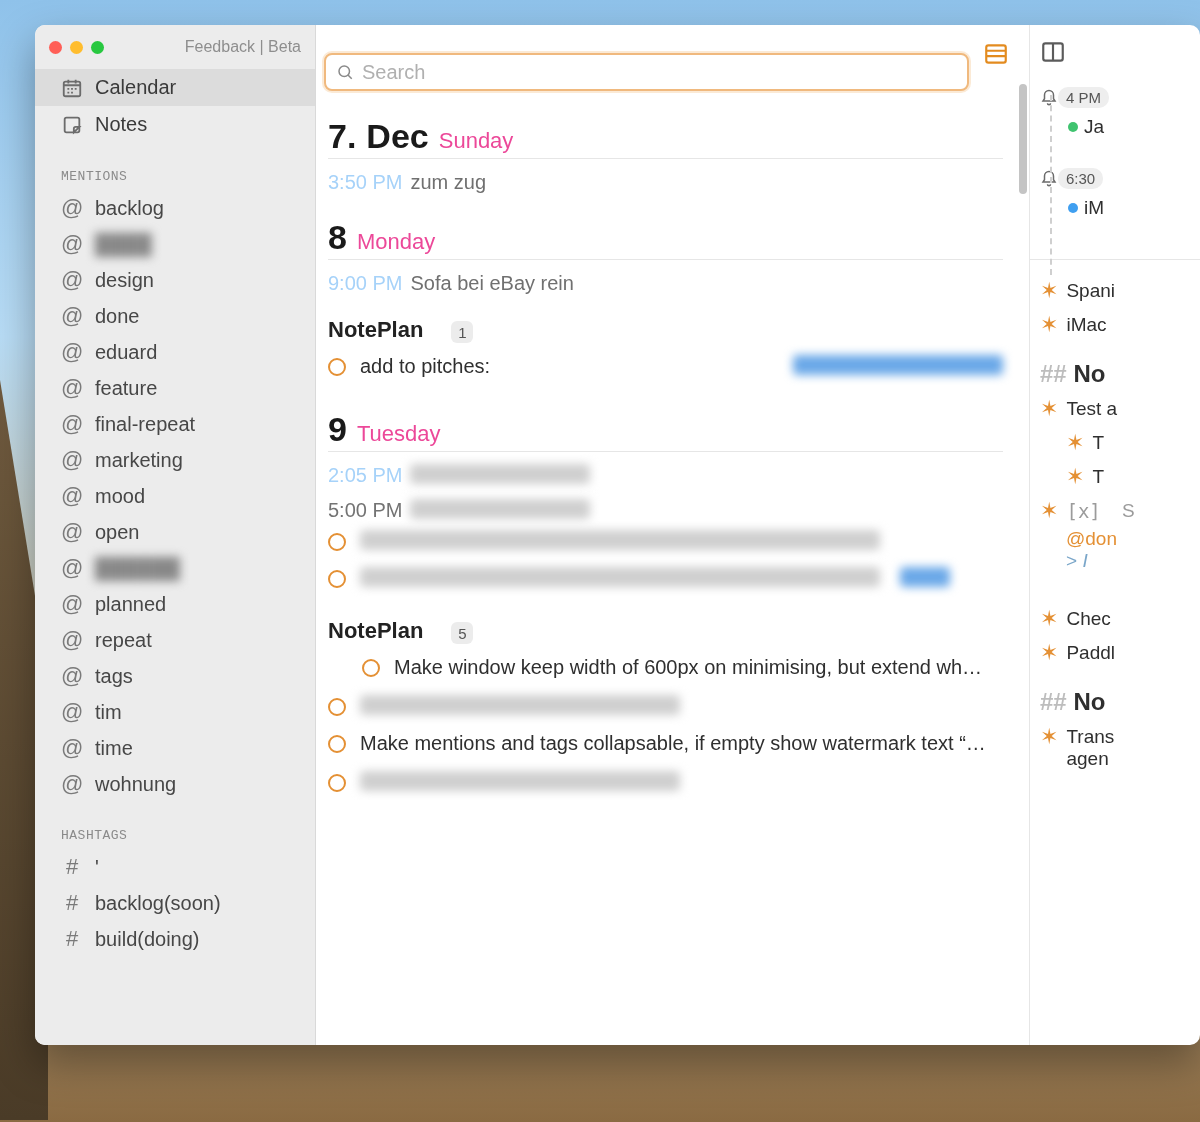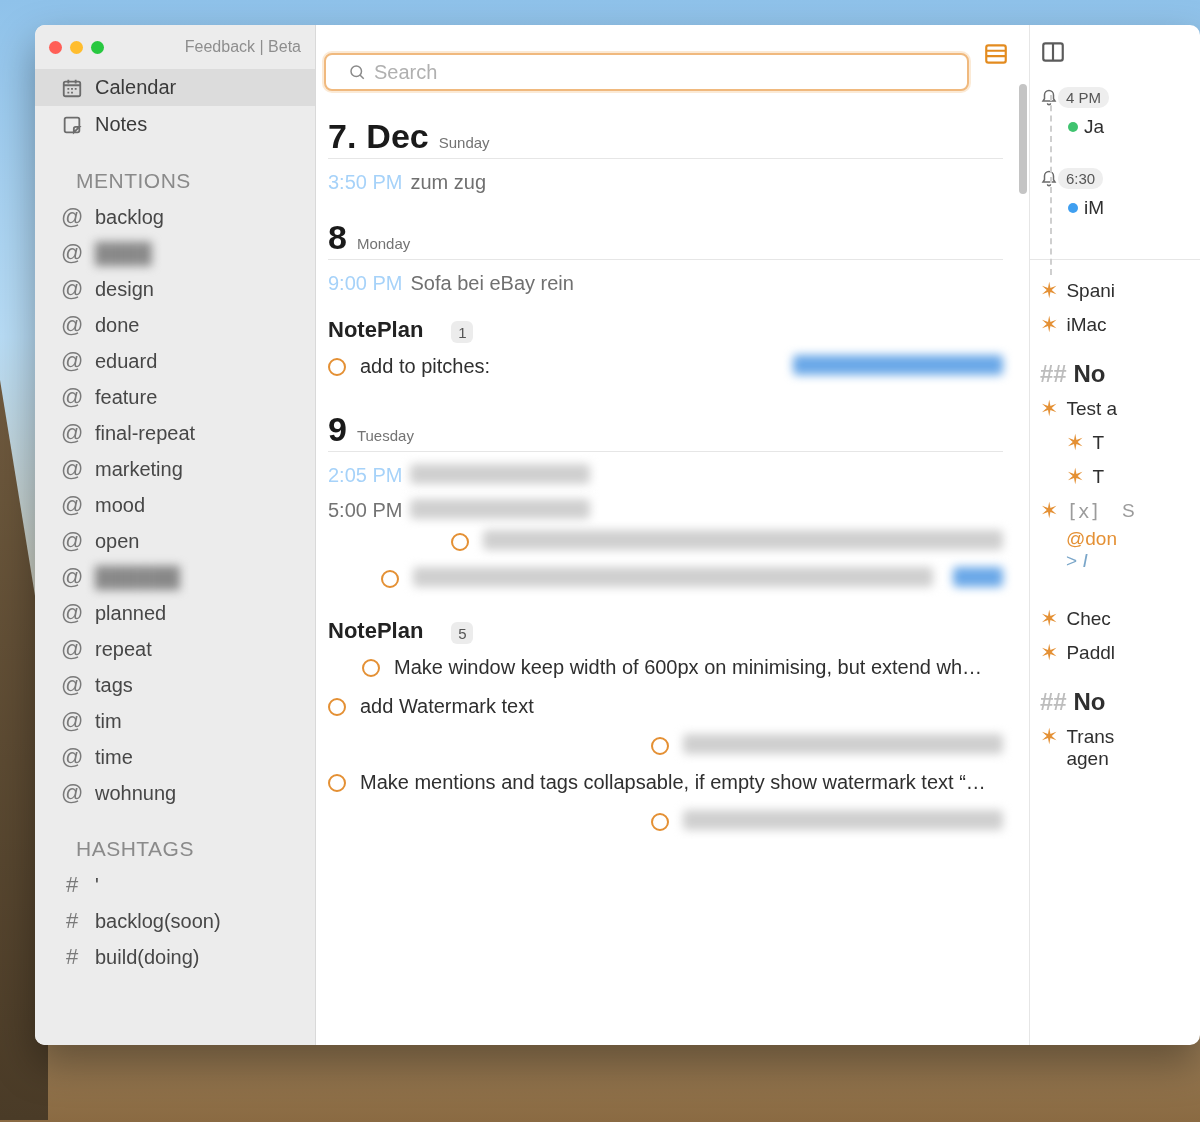--- a/index.html
+++ b/index.html
@@ -45,22 +45,22 @@
   .titlebar .links { margin-left:auto; color:#8e8e8e; font-size:16px; }
   .nav-primary .nav-item {
     display:flex; align-items:flex-end; gap:12px;
     padding: 7px 18px 7px 26px;
     font-size:20px; color:#3a3a3a;
     cursor:pointer;
   }
   .nav-primary .nav-item.selected { background:#dcdcdc; }
   .cal-icon, .note-icon { width:22px; height:22px; color:#6c6c6c; flex-shrink:0; }
   .section-label {
-    padding: 26px 18px 6px 41px;
-    color:#8a8a8a; font-size:21px; letter-spacing:.5px;
+    padding: 26px 18px 6px 26px;
+    color:#8a8a8a; font-size:13px; letter-spacing:.5px;font-family:Liberation Mono, monospace;
   }
   .tag-list .tag-item {
     display:flex; align-items:center; gap:12px;
     padding: 5px 18px 5px 26px;
     font-size:20px; color:#474747;
     cursor:pointer;
   }
   .tag-item .glyph { width:22px; color:#7a7a7a; font-size:22px; text-align:center; }
   .blurred { filter: blur(5px); color:#888; }
   
@@ -72,21 +72,21 @@
   .toolbar {
     height:58px; display:flex; align-items:center; gap:14px;
     padding: 0 20px 0 8px;
   }
   .searchbox {
     flex:1; height:38px;
     border: 2px solid #f0b97e;
     border-radius: 8px;
     background:#fff;
     display:flex; align-items:center; gap:8px;
-    padding: 0 22px;
+    padding: 0 10px;
     box-shadow: 0 0 0 2px rgba(240,170,90,.25);
     margin-top: 36px;
   }
   .searchbox svg { width:18px; height:18px; color:#8a8a8a; }
   .searchbox input {
     border:none; outline:none; flex:1;
     font-size:20px; color:#555;
     background:transparent;
   }
   .searchbox input::placeholder{ color:#b0b0b0; }
@@ -98,34 +98,34 @@
   }
   .timeline { padding: 10px 26px 0 12px; overflow:hidden; }
   .day {}
   .day-header {
     display:flex; align-items:baseline; gap:10px;
     border-bottom:1px solid #e6e6e6;
     padding: 24px 0 2px 0;
   }
   .day-header .num { font-size:34px; font-weight:700; color:#1a1a1a; }
   .day-header .mon { font-size:34px; font-weight:700; color:#1a1a1a; }
-  .day-header .dow { font-size:15px; color:#737373; }
+  .day-header .dow { font-size:22px; color:#ec4899; }
   .event { display:flex; gap:8px; padding:12px 0 0 0; font-size:20px; }
   .event .time { color:#a6d2f9; font-weight:500; }
   .event .time.purple { color:#737373; }
   .event .txt { color:#707070; }
   .project { display:flex; align-items:flex-end; gap:28px; padding:22px 0 4px 0;}
   .project .pname { font-size:22px; font-weight:700; color:#222; }
   .count {
     background:#ececec; color:#555; font-size:15px;
     min-width:22px; height:22px; border-radius:6px;
     display:inline-flex; align-items:center; justify-content:center;
     padding:0 6px;
   }
-  .task { display:flex; align-items:flex-start; gap:14px; padding:8px 0; font-size:20px; color:#2f2f2f;justify-content:flex-end; }
+  .task { display:flex; align-items:flex-start; gap:14px; padding:8px 0; font-size:20px; color:#2f2f2f; }
   .task.indent { padding-left: 34px; }
   .circle {
     width:18px; height:18px; border:2px solid #e49034; border-radius:50%;
     flex-shrink:0; margin-top:3px;
   }
   .task .tt { flex:1; white-space:nowrap; overflow:hidden; text-overflow:ellipsis; }
   .blurline {
     height:20px; border-radius:4px; filter:blur(5px);
     background:#cfcfcf;
   }
@@ -347,24 +347,20 @@
           <div class="project">
             <span class="pname">NotePlan</span>
             <span class="count">5</span>
           </div>
           <div class="task indent">
             <span class="circle"></span>
             <span class="tt">Make window keep width of 600px on minimising, but extend wh…</span>
           </div>
           <div class="task">
             <span class="circle"></span>
-            <span class="tt">add Watermark text</span>
-          </div>
-          <div class="task">
-            <span class="circle"></span>
             <span class="blurline" style="width:320px"></span>
           </div>
           <div class="task">
             <span class="circle"></span>
             <span class="tt">Make mentions and tags collapsable, if empty show watermark text “…</span>
           </div>
           <div class="task">
             <span class="circle"></span>
             <span class="blurline" style="width:320px"></span>
           </div>

